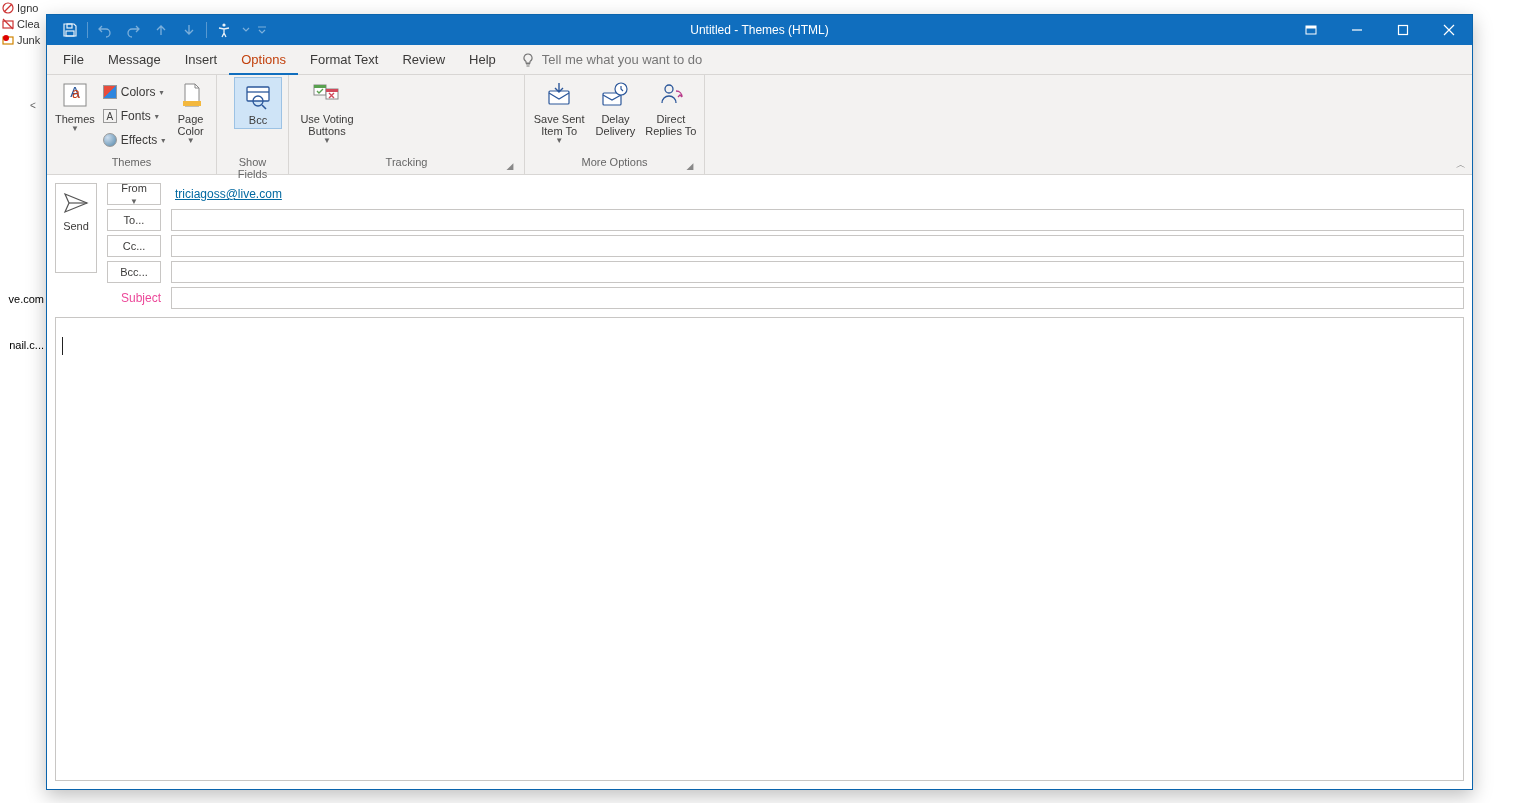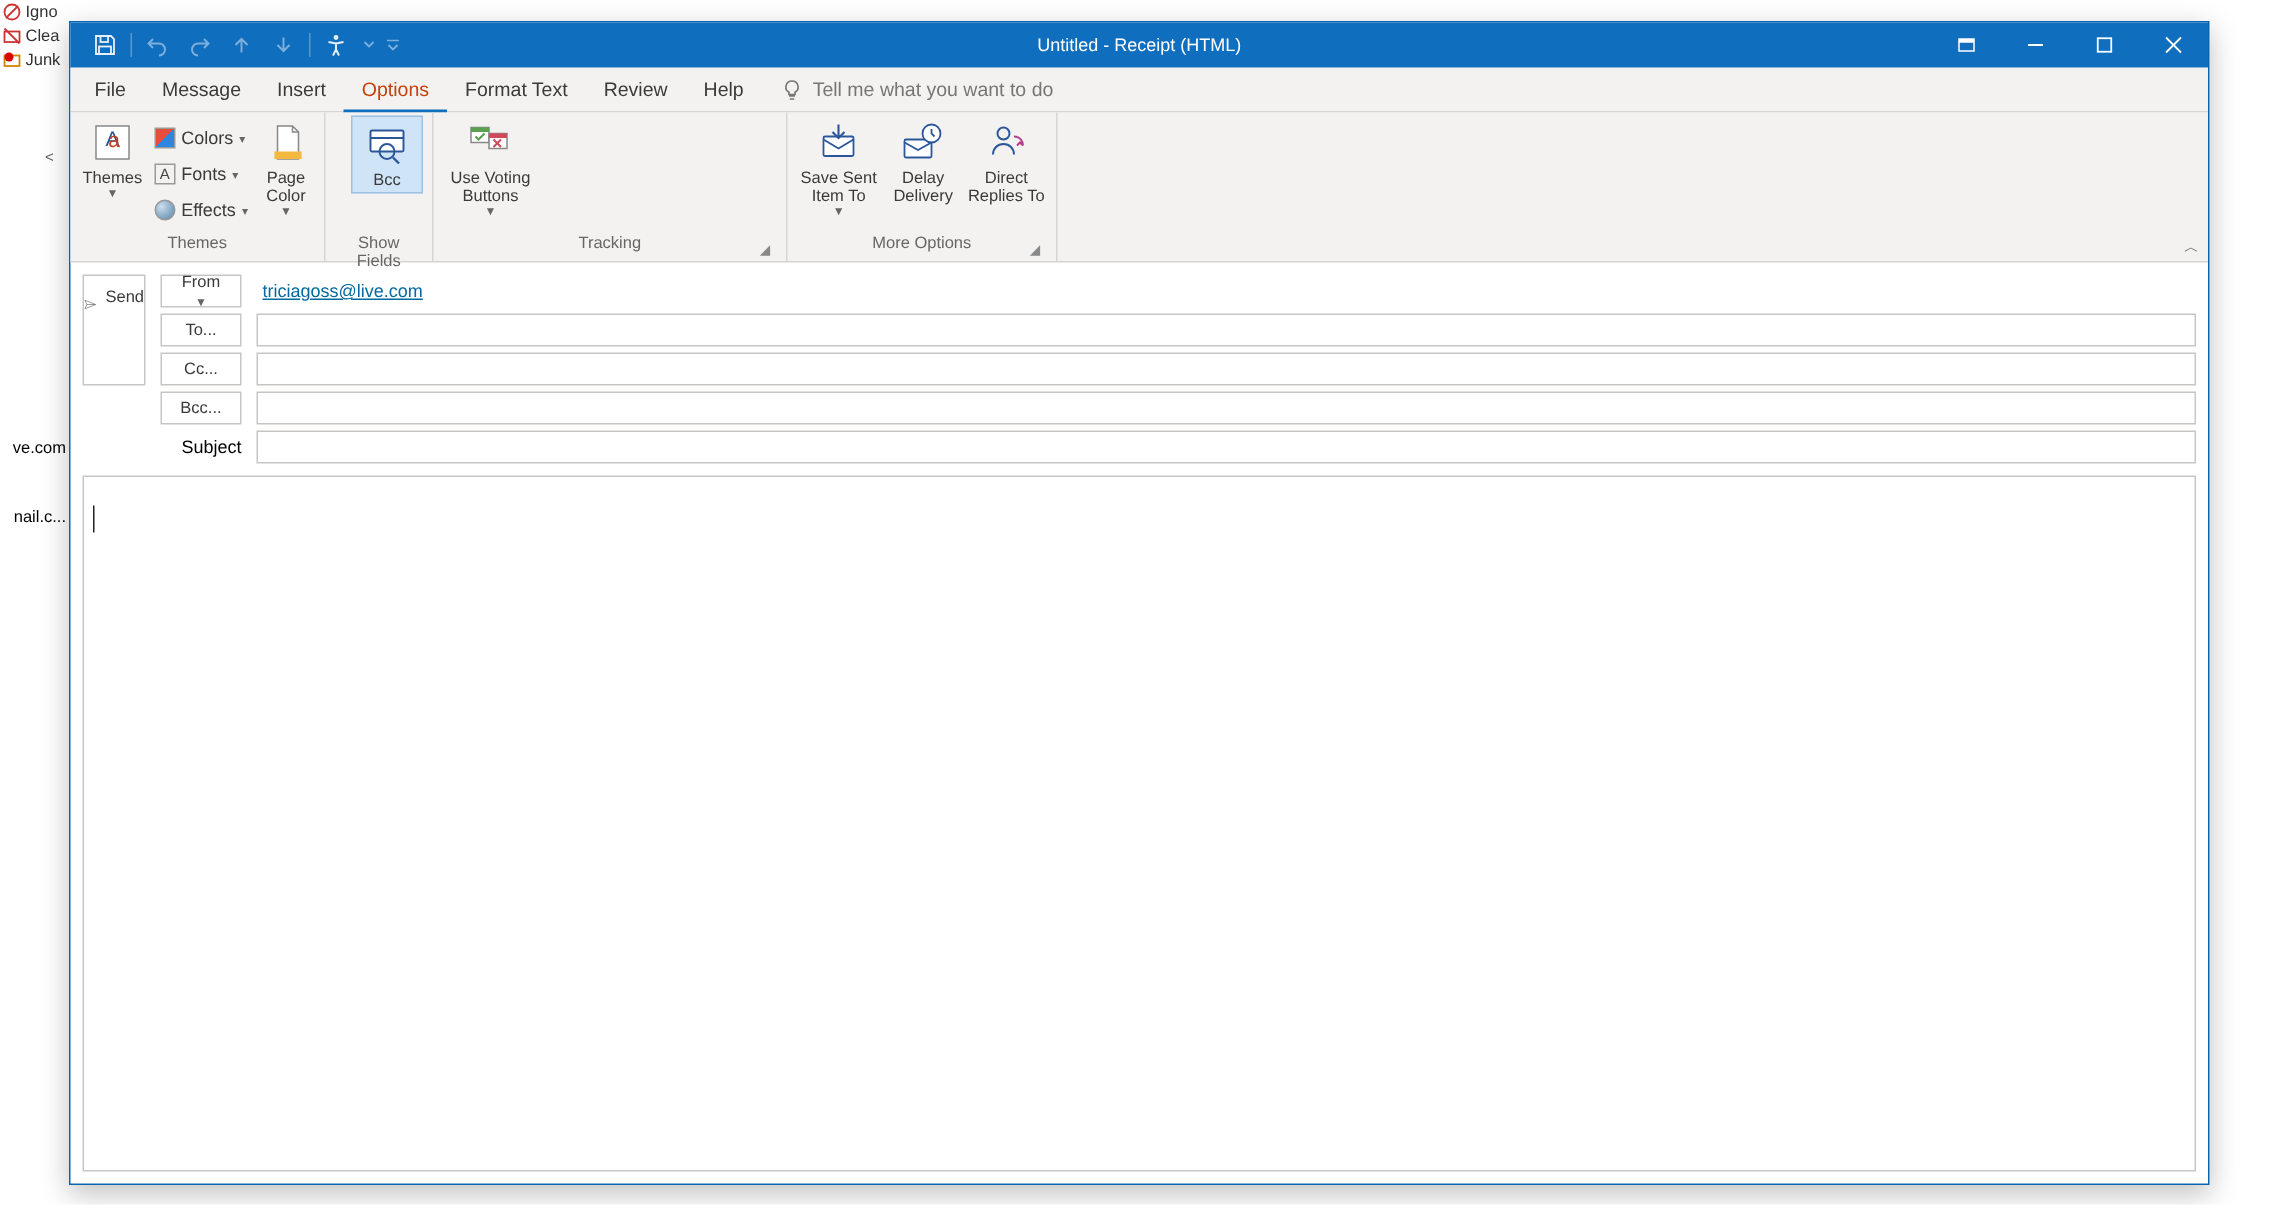--- a/index.html
+++ b/index.html
@@ -42,28 +42,28 @@
 .mini-row { display: flex; align-items: center; gap: 4px; font-size: 12px; color: #3b3a39; height: 22px; padding: 0 2px; }
 .mini-row .sw { width: 14px; height: 14px; border: 1px solid #999; display:inline-block; }
 .mini-row .dd { font-size: 8px; color:#666; }
 
 .check-row { display: flex; align-items: center; gap: 6px; font-size: 12px; color: #3b3a39; height: 30px; }
 .check-row input { width: 13px; height: 13px; }
 
 .collapse-ribbon { position: absolute; right: 6px; bottom: 2px; font-size: 10px; color: #666; }
 
 .header-area { padding: 8px 8px 0 8px; display: flex; gap: 10px; }
-.send-block { width: 42px; display: flex; flex-direction: row; border: 1px solid #c8c6c4; padding: 8px 0 6px 0; gap: 6px; height: 74px; }
+.send-block { width: 42px; display: flex; flex-direction: column; align-items: center; border: 1px solid #c8c6c4; padding: 8px 0 6px 0; gap: 6px; height: 90px; }
 .send-block .lbl { font-size: 11px; color: #3b3a39; }
 
 .fields { flex: 1; display: flex; flex-direction: column; gap: 4px; }
 .field-row { display: flex; align-items: center; gap: 10px; }
 .field-btn { width: 54px; height: 22px; border: 1px solid #c8c6c4; background: #fff; font-size: 11px; color: #3b3a39; display:flex; align-items:center; justify-content:center; gap:3px;flex-direction:column;}
 .field-btn .dd { font-size: 8px; color:#666; }
-.field-label { width: 54px; text-align: right; font-size: 12px; color: #000000; }
+.field-label { width: 54px; text-align: right; font-size: 12px; color: #ec4899; }
 .field-input { flex: 1; height: 22px; border: 1px solid #c8c6c4; padding: 0 6px; font-size: 12px; }
 .from-text { font-size: 12px; color: #0369a1; padding-left: 4px; text-decoration: underline; }
 
 .body-area { margin: 8px; flex: 1; border: 1px solid #c8c6c4; padding: 18px 6px; font-size: 14px; font-family: Calibri, sans-serif; color: #222; position: relative; }
 .cursor { display: inline-block; width: 1px; height: 18px; background: #222; vertical-align: middle; }
 
 svg { display: block; }
 </style>
 </head>
 <body>
@@ -147,21 +147,21 @@
             <path d="M1 2l3 3 3-3" fill="none" stroke="#fff" stroke-width="1.2"></path>
           </svg>
       </div>
       <div class="qat-btn dim" style="width:14px">
         <svg width="10" height="10">
             <line x1="1" y1="2" x2="9" y2="2" stroke="#fff"></line>
             <path d="M2 5l3 3 3-3" fill="none" stroke="#fff" stroke-width="1.2"></path>
           </svg>
       </div>
     </div>
-    <div class="title-text">Untitled - Receipt (HTML)</div>
+    <div class="title-text">Untitled - Themes (HTML)</div>
     <div class="winctrls">
       <div class="winbtn">
           <svg viewBox="0 0 12 12">
             <rect x="1" y="2" width="10" height="8" fill="none" stroke="#fff"></rect>
             <rect x="1" y="2" width="10" height="2.5" fill="#fff"></rect>
           </svg>
         </div>
       <div class="winbtn">
           <svg viewBox="0 0 12 12">
             <line x1="1" y1="6" x2="11" y2="6" stroke="#fff" stroke-width="1.2"></line>

